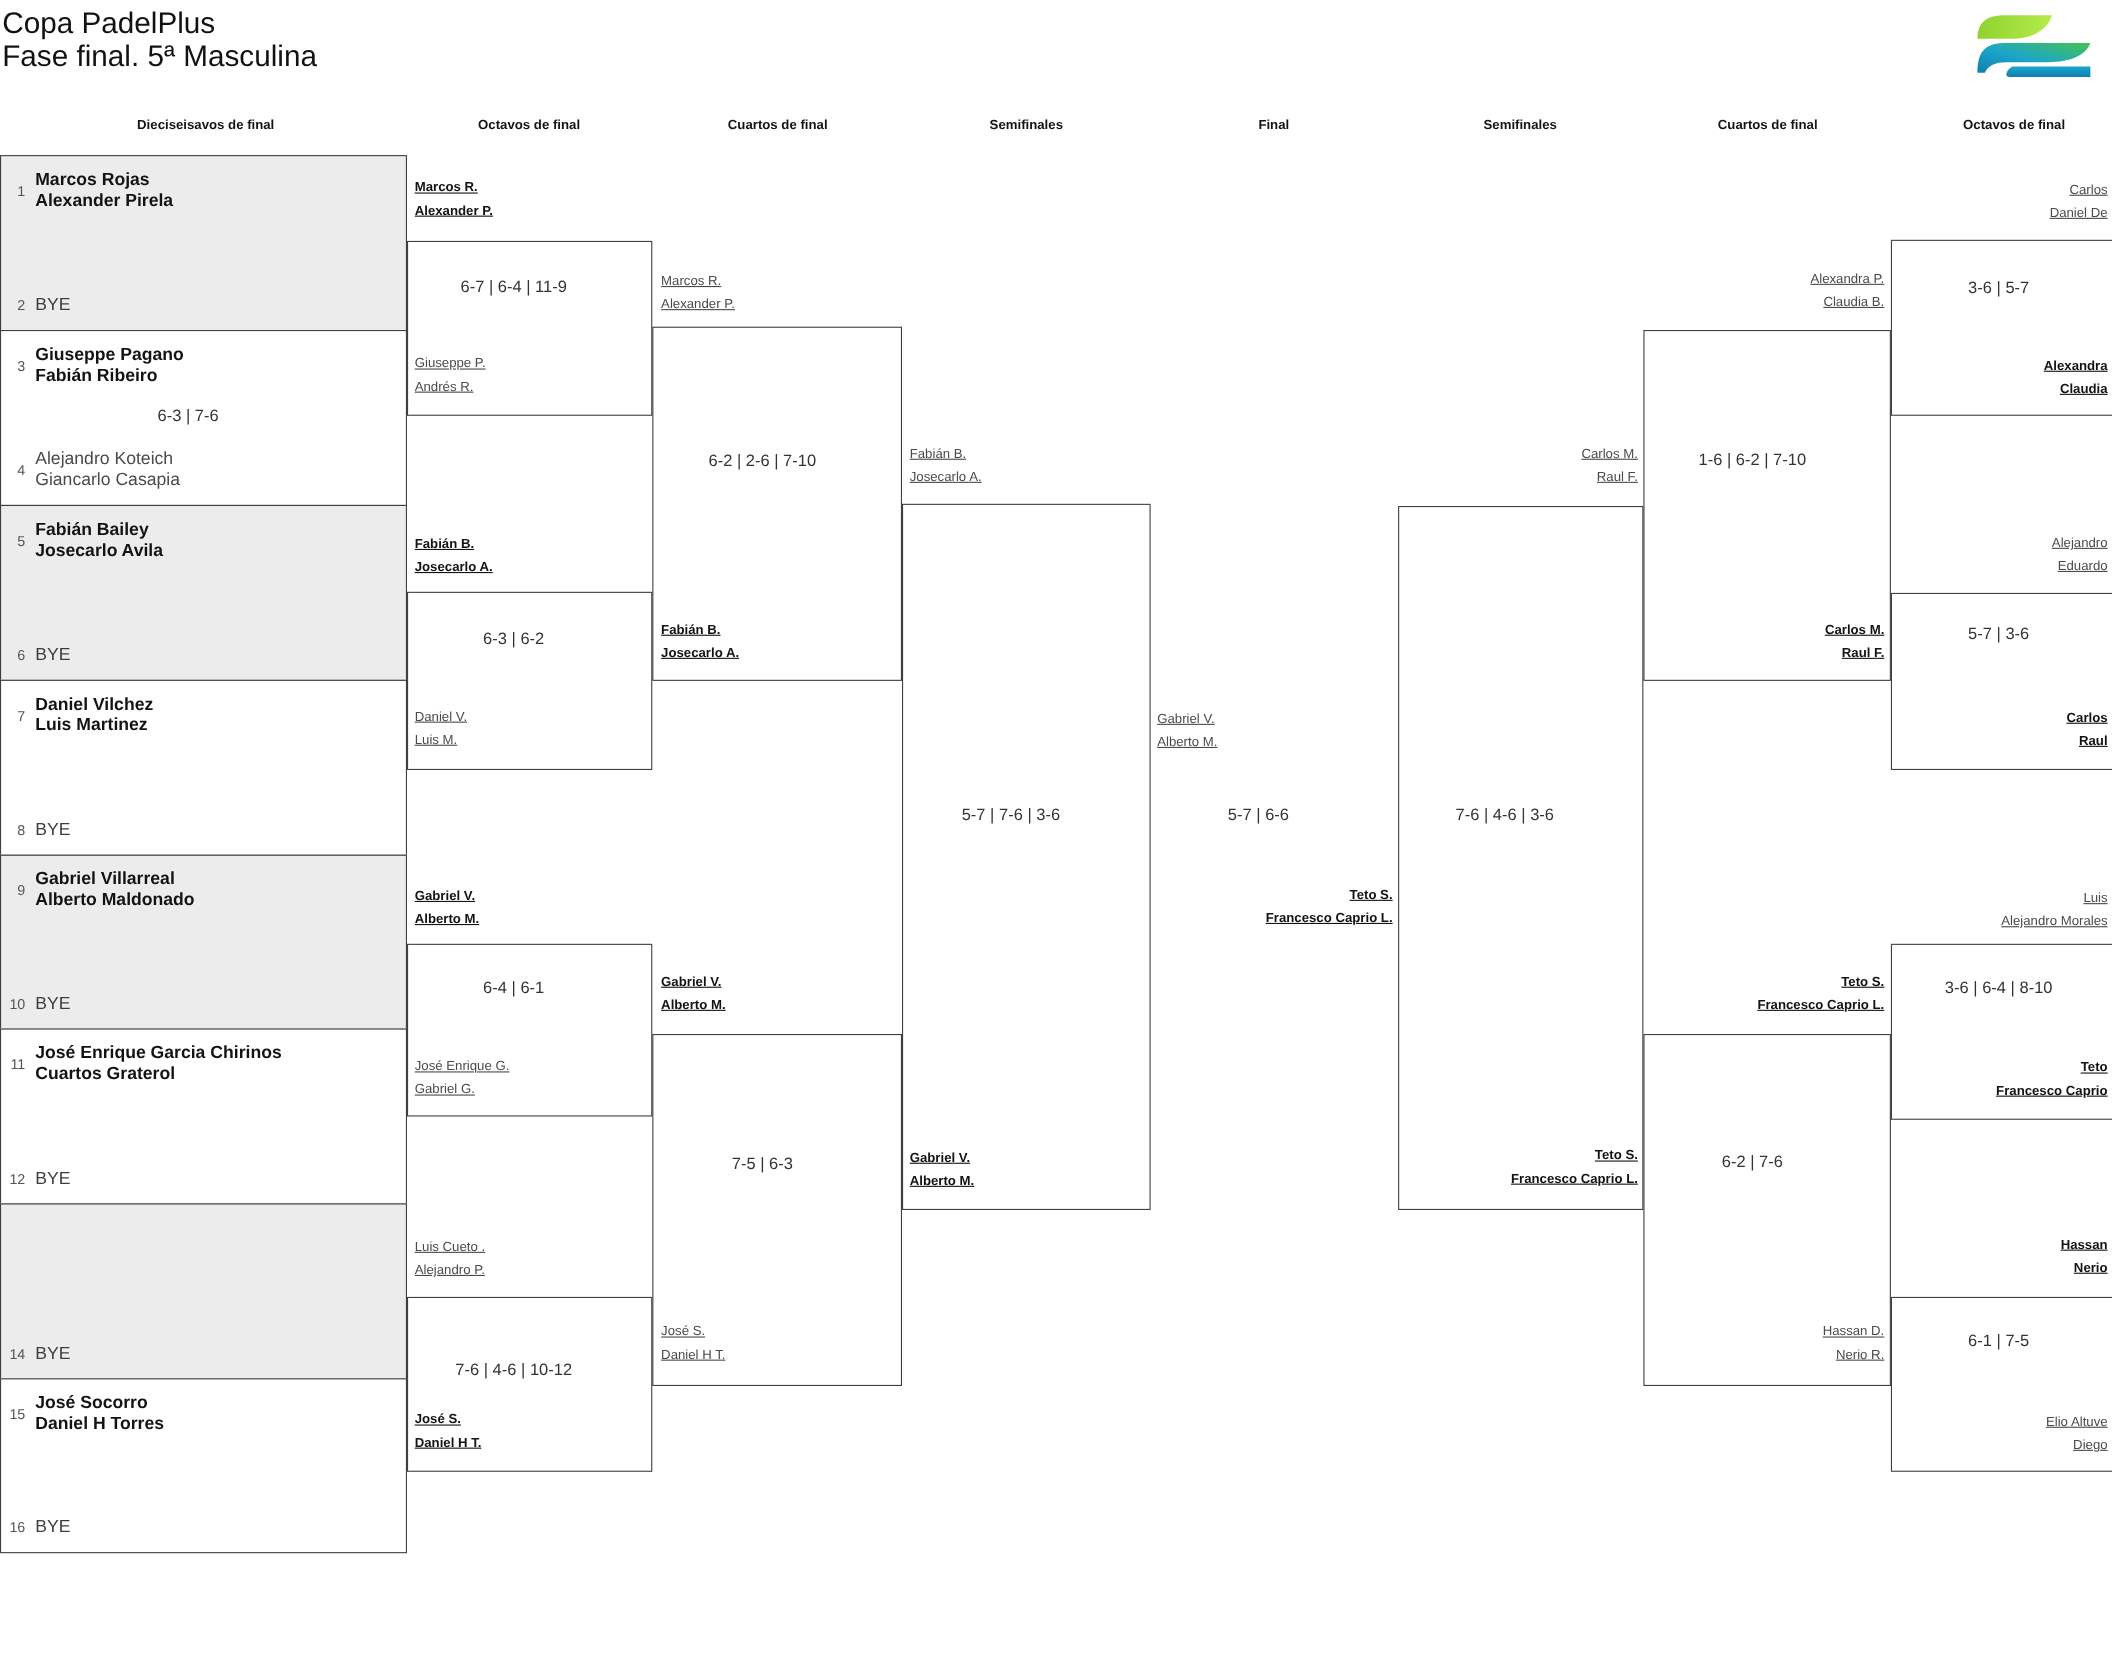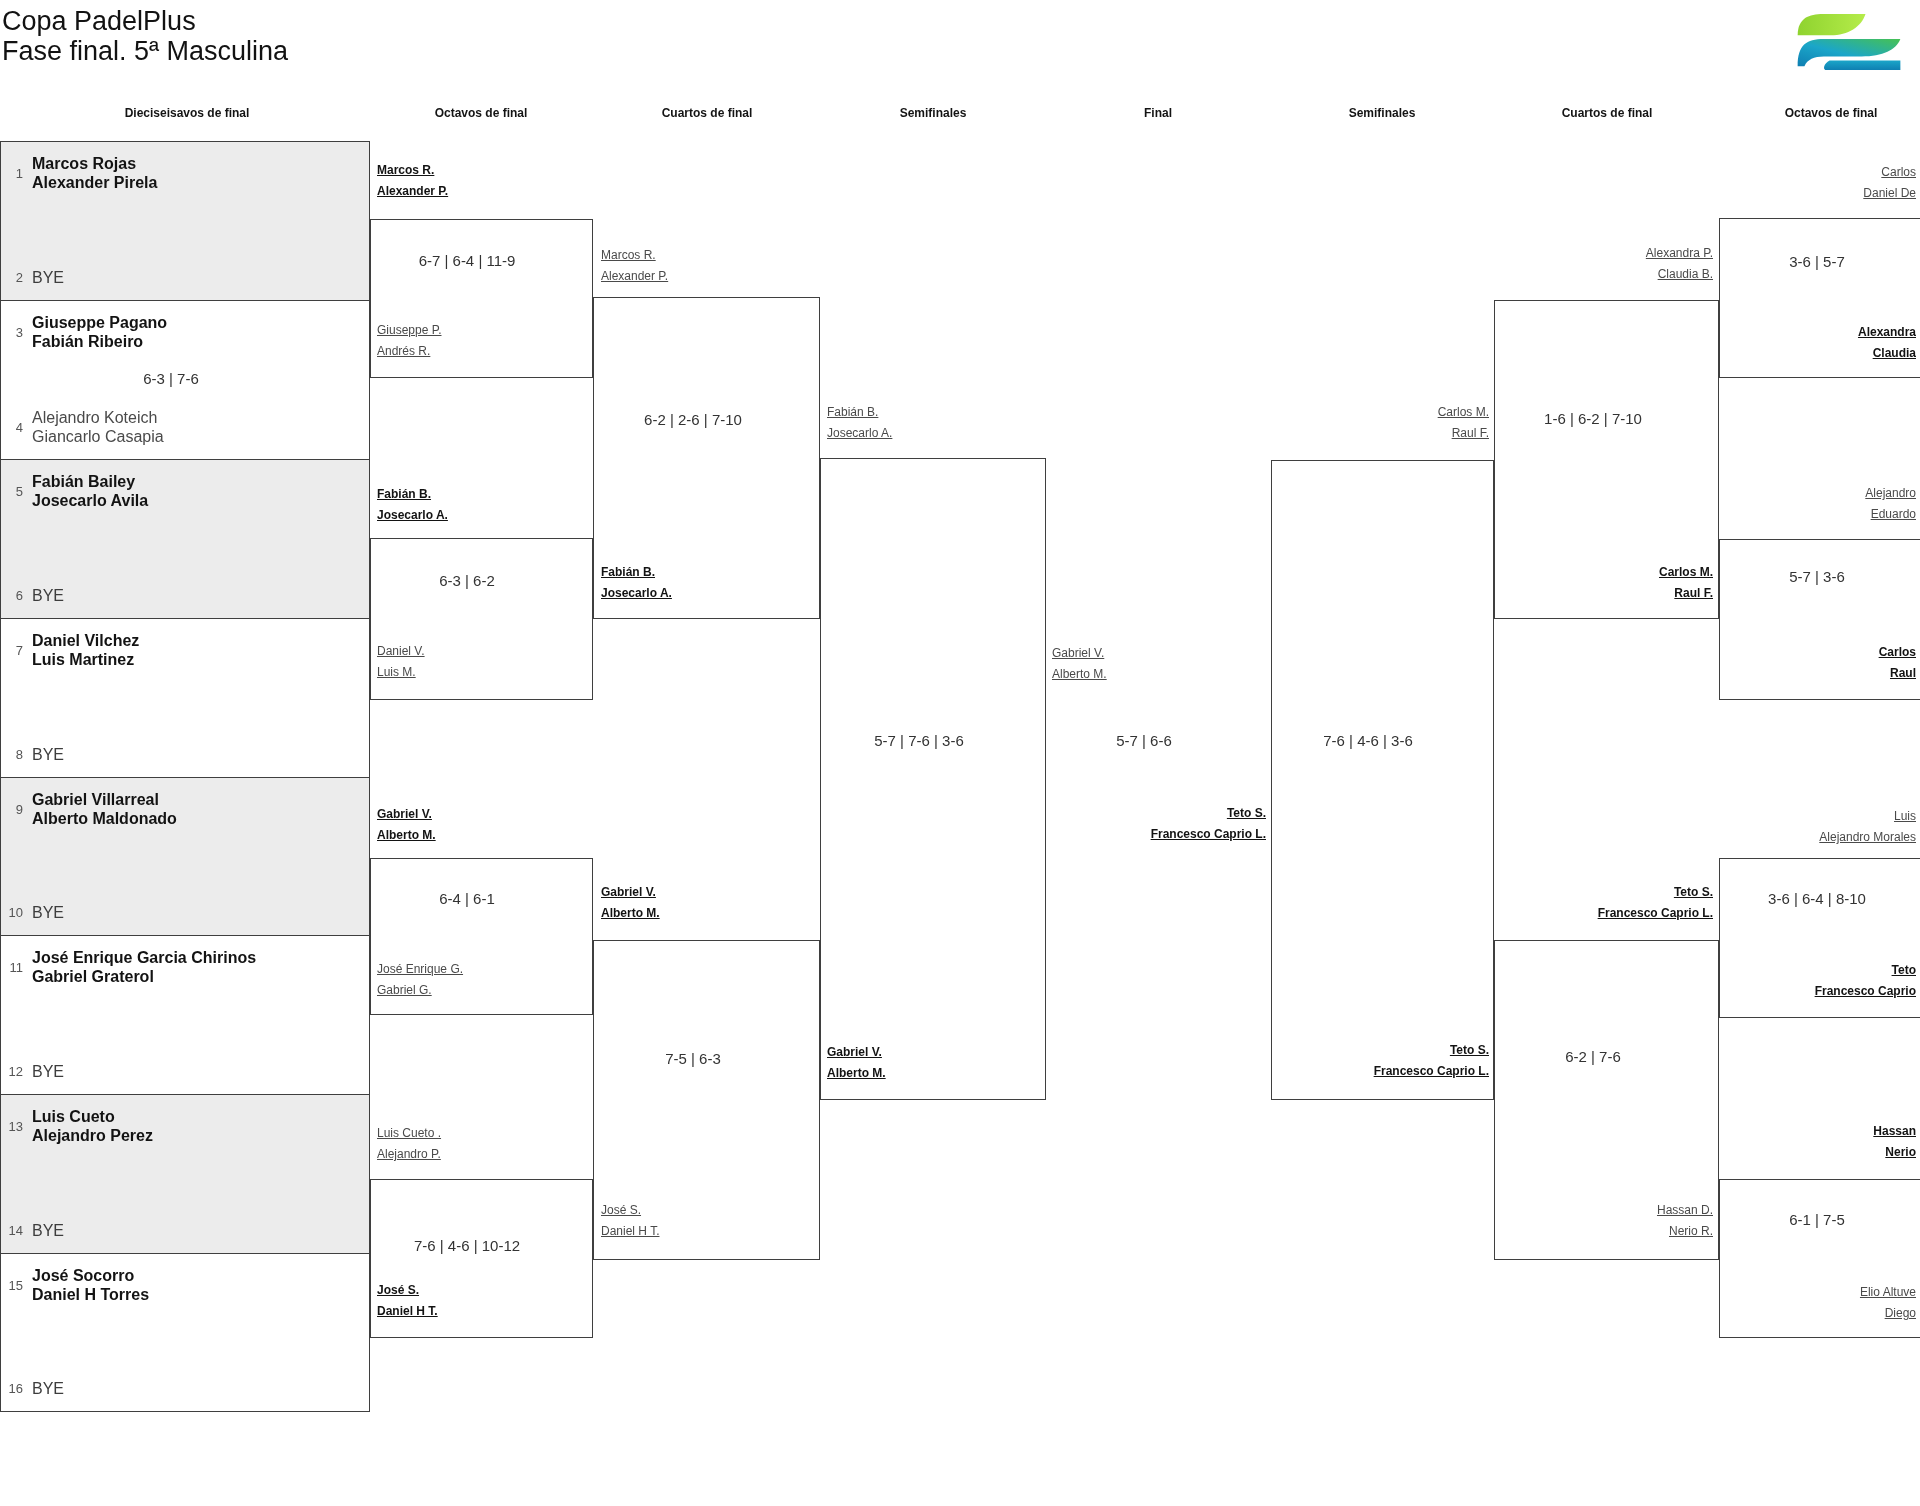--- a/index.html
+++ b/index.html
@@ -144,39 +144,32 @@
         <span class="nm bye">BYE</span>
       </span>
   </div>
 </div>
 
 <div class="card" style="top:935px;height:160px">
   <div class="row rowA">
     <span class="seed">11</span>
     <span class="names">
       <span class="nm">José Enrique Garcia Chirinos</span>
-      <span class="nm">Gabriel Graterol</span>
+      <span class="nm">Cuartos Graterol</span>
     </span>
   </div>
   <div class="row rowB">
     <span class="seed">12</span>
     <span class="names">
         <span class="nm bye">BYE</span>
       </span>
   </div>
 </div>
 
 <div class="card alt" style="top:1094px;height:160px">
-  <div class="row rowA">
-    <span class="seed">13</span>
-    <span class="names">
-      <span class="nm">Luis Cueto</span>
-      <span class="nm">Alejandro Perez</span>
-    </span>
-  </div>
   <div class="row rowB">
     <span class="seed">14</span>
     <span class="names">
         <span class="nm bye">BYE</span>
       </span>
   </div>
 </div>
 
 <div class="card" style="top:1253px;height:159px">
   <div class="row rowA">

